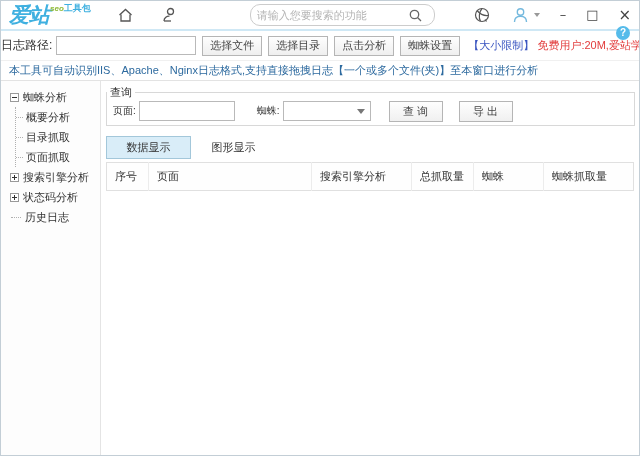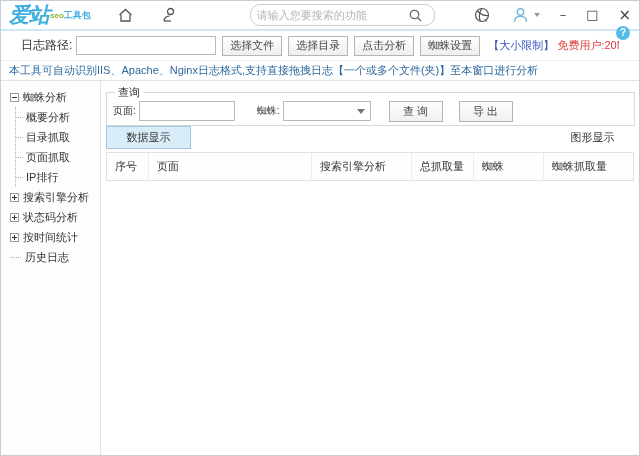--- a/index.html
+++ b/index.html
@@ -2,37 +2,37 @@
 <html><head>
 <meta charset="utf-8">
 <style>
   * { box-sizing: border-box; margin: 0; padding: 0; }
   html,body { width:640px; height:456px; overflow:hidden; }
   body { font-family:"Liberation Sans","DejaVu Sans",sans-serif; font-size:12px; color:#333; background:#fff; }
   .window { width:640px; height:456px; border:1px solid #c3ced6; position:relative; background:#fff; display:flex; flex-direction:column; }
 
   
   .titlebar { height:30px; display:flex; align-items:center; border-bottom:2px solid #cfe8f5; background:#fff; flex:0 0 auto; padding:0 8px; }
-  .logo { display:flex; align-items:center; cursor:default; }
+  .logo { display:flex; align-items:flex-start; cursor:default; }
   .logo-main { font-size:21px; font-weight:bold; font-style:italic; color:#3fb0e0; line-height:22px; letter-spacing:-1px; }
   .logo-stack { display:flex; margin-left:1px; line-height:9px; }
   .logo-sup { font-size:8px; color:#8cb832; font-weight:bold; font-style:italic; }
   .logo-sub { font-size:9px; color:#3fb0e0; font-weight:bold; }
   .tb-icon { margin-left:26px; display:flex; align-items:center; cursor:pointer; }
   .searchbox { margin-left:auto; width:185px; height:22px; border:1px solid #ccc; border-radius:10px; display:flex; align-items:center; padding:0 11px 0 6px; background:#fff; }
   .searchbox input { flex:1; border:none; outline:none; font-size:11px; color:#333; background:transparent; min-width:0; }
   .searchbox input::placeholder { color:#b5b5b5; }
   .right-icons { display:flex; align-items:center; margin-left:18px; }
   .right-icons > * { margin-left:20px; }
   .caret-down { width:0; height:0; border-left:3px solid transparent; border-right:3px solid transparent; border-top:4px solid #999; margin-left:4px !important; }
   .winbtn { font-size:13px; color:#444; line-height:14px; cursor:pointer; font-family:"DejaVu Sans",sans-serif; }
   .winbtn.close { font-size:15px; }
 
   
-  .toolbar { height:30px; flex:0 0 auto; display:flex; align-items:center; padding:0 20px; background:#fff; border-bottom:1px solid #f0f0f0; position:relative; white-space:nowrap; overflow:hidden; }
+  .toolbar { height:30px; flex:0 0 auto; display:flex; align-items:center; padding:0 0; background:#fff; border-bottom:1px solid #f0f0f0; position:relative; white-space:nowrap; overflow:hidden; }
   .toolbar-label { font-size:12px; color:#333; }
   .path-input { width:140px; height:19px; border:1px solid #b9b9b9; margin-left:4px; font-size:11px; padding:0 3px; outline:none; }
   .tbtn { height:20px; margin-left:6px; padding:0 7px; font-size:11px; color:#444; border:1px solid #b5b5b5; background:linear-gradient(#fefefe,#efefef); cursor:pointer; }
   .limit-notice { margin-left:8px; font-size:11px; overflow:hidden; }
   .limit-prefix { color:#3a55c0; }
   .limit-text { color:#e23c3c; }
   .help-badge { position:absolute; right:9px; top:25px; width:14px; height:14px; border-radius:50%; background:#55bbea; color:#fff; font-size:10px; font-weight:bold; text-align:center; line-height:14px; z-index:5; cursor:pointer; }
 
   
   .tiprow { height:20px; flex:0 0 auto; display:flex; align-items:center; padding:0 8px; border-bottom:1px solid #e3e3e3; background:#fff; }
@@ -48,30 +48,30 @@
   .tree-children { margin-left:5px; border-left:1px dotted #b0b0b0; }
   .tree-child { height:20px; display:flex; align-items:center; cursor:pointer; white-space:nowrap; }
   .tree-child::before { content:""; width:7px; border-top:1px dotted #b0b0b0; margin-right:3px; }
   .tree-leaf-root { height:20px; display:flex; align-items:center; cursor:pointer; white-space:nowrap; }
   .tree-leaf-root::before { content:""; width:10px; border-top:1px dotted #b0b0b0; margin-right:4px; margin-left:1px; }
 
   .main { flex:1; background:#fff; padding:8px 4px 0 5px; position:relative; min-width:0; }
 
   
   .groupbox { border:1px solid #d8d8d8; height:34px; position:relative; margin-top:3px; display:flex; align-items:center; padding:4px 6px 0 6px; }
-  .groupbox-legend { position:absolute; top:-8px; left:8px; background:#fff; padding:0 3px; font-size:11px; color:#333; }
+  .groupbox-legend { position:absolute; top:-8px; left:0; background:#fff; padding:0 3px; font-size:11px; color:#333; }
   .q-label { font-size:10px; color:#333; }
   .q-input { width:96px; height:20px; border:1px solid #b9b9b9; margin-left:3px; font-size:11px; padding:0 3px; outline:none; }
   .q-select { width:88px; height:20px; border:1px solid #b9b9b9; margin-left:3px; background:#fff; display:flex; align-items:center; justify-content:flex-end; padding-right:5px; cursor:pointer; }
   .sel-caret { width:0; height:0; border-left:4px solid transparent; border-right:4px solid transparent; border-top:5px solid #777; }
   .qbtn { height:21px; width:54px; font-size:11px; color:#444; border:1px solid #b5b5b5; background:linear-gradient(#fefefe,#f0f0f0); cursor:pointer; text-align:center; }
   .ml22 { margin-left:22px; } .ml10 { margin-left:18px; } .ml16 { margin-left:16px; }
 
   
-  .tabstrip { display:flex;justify-content:space-between; }
+  .tabstrip { margin-top:10px; display:flex; }
   .tab { width:85px; height:23px; display:flex; align-items:center; justify-content:center; font-size:11px; color:#333; cursor:pointer; }
   .tab.active { background:#d9edf8; border:1px solid #a3c7da; }
 
   
   .datatable { margin-top:3px; width:527px; border:1px solid #e0e0e0; border-collapse:collapse; table-layout:fixed; }
   .datatable th { height:28px; font-weight:normal; font-size:11px; color:#333; text-align:left; padding:0 8px; border-right:1px solid #ececec; background:#fefefe; white-space:nowrap; overflow:hidden; }
   .datatable th:last-child { border-right:none; }
 
   svg { display:block; }
 </style>
@@ -164,35 +164,28 @@
       <div class="tree-children">
         <div class="tree-child">
           <span>概要分析</span>
         </div>
         <div class="tree-child">
           <span>目录抓取</span>
         </div>
         <div class="tree-child">
           <span>页面抓取</span>
         </div>
-        <div class="tree-child">
-          <span>IP排行</span>
-        </div>
       </div>
       <div class="tree-row">
         <span class="expander plus"></span>
         <span>搜索引擎分析</span>
       </div>
       <div class="tree-row">
         <span class="expander plus"></span>
         <span>状态码分析</span>
-      </div>
-      <div class="tree-row">
-        <span class="expander plus"></span>
-        <span>按时间统计</span>
       </div>
       <div class="tree-leaf-root">
         <span>历史日志</span>
       </div>
     </div>
 
     <div class="main">
 
       <div class="groupbox">
         <span class="groupbox-legend">查询</span>

